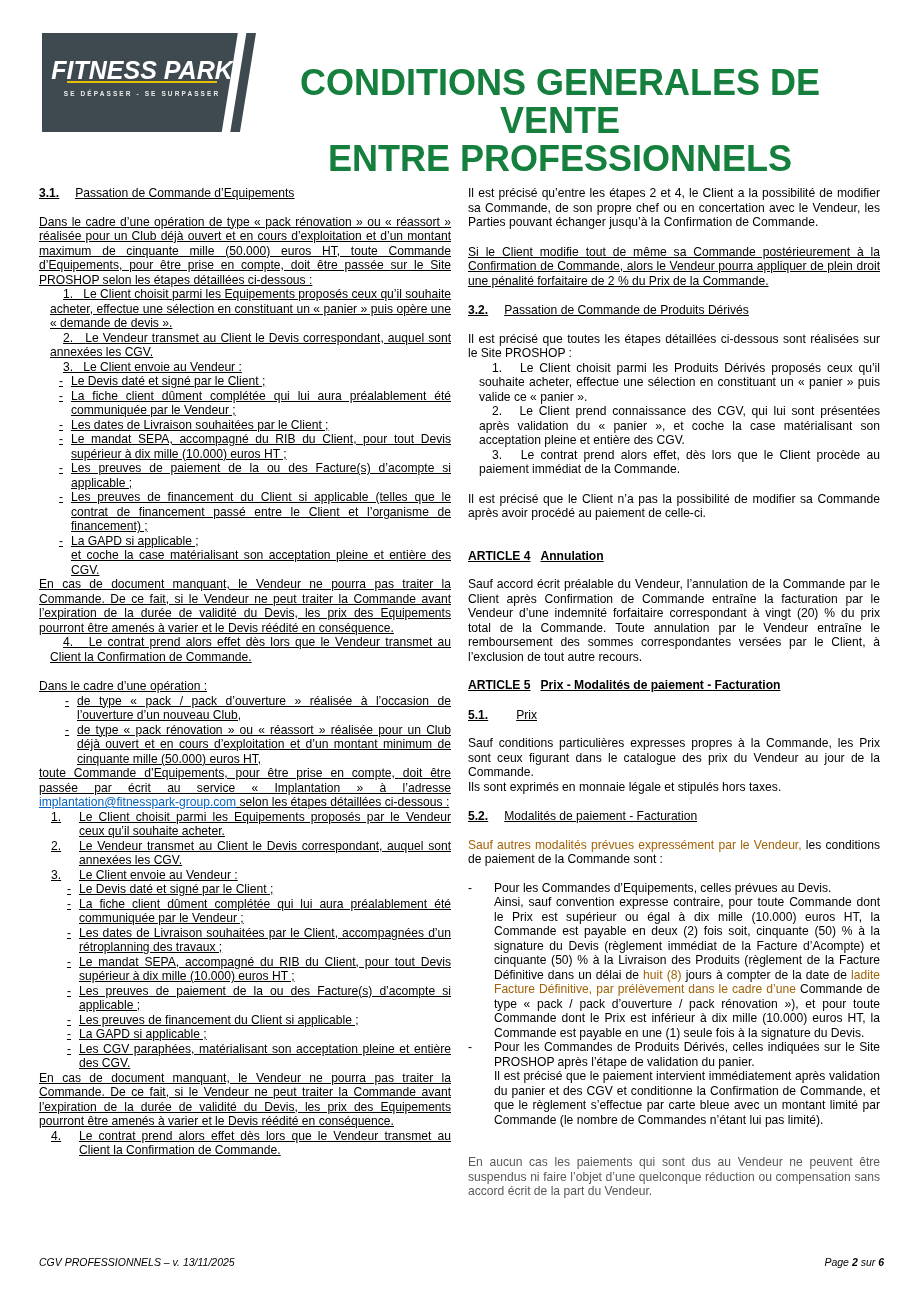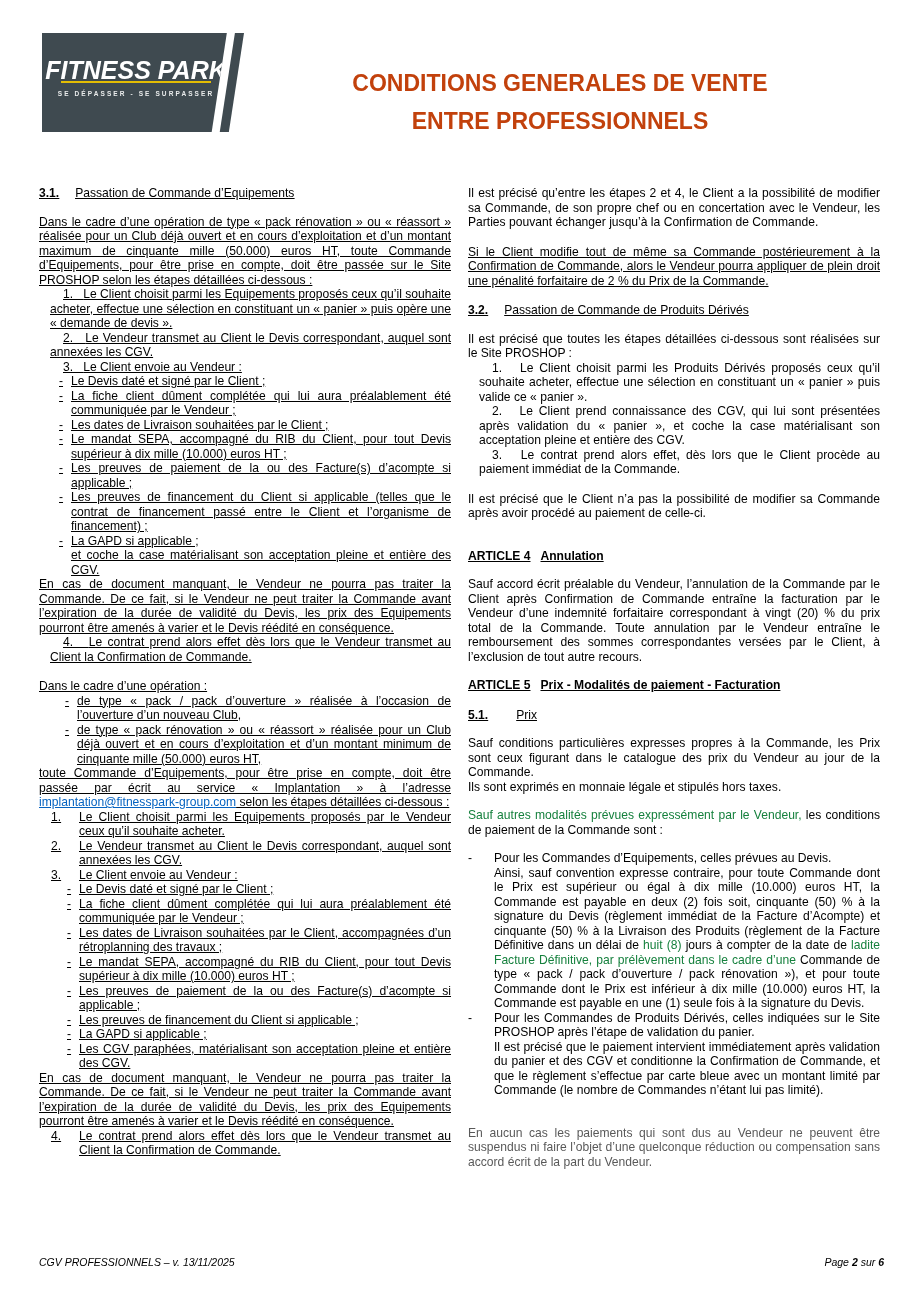--- a/index.html
+++ b/index.html
@@ -2,49 +2,49 @@
 <html><head>
 <meta charset="utf-8">
 <style>
   html,body{margin:0;padding:0;}
   body{
     width:918px;height:1291px;position:relative;background:#ffffff;
     font-family:"Liberation Sans",sans-serif;font-size:12.1px;line-height:14.5px;color:#000;
     overflow:hidden;
   }
   
-  .logo{position:absolute;left:42px;top:33px;width:202px;height:99px;}
+  .logo{position:absolute;left:42px;top:33px;width:202px;height:99px;padding-left:12px;}
   .logo-main{
     position:absolute;left:0;top:0;width:100%;height:100%;background:#3F4A50;
     clip-path:polygon(0 0,91.5% 0,84% 100%,0 100%);
     display:flex;flex-direction:column;align-items:center;justify-content:center;
     padding-right:14px;box-sizing:border-box;
   }
   .logo-slash{
     position:absolute;left:0;top:0;width:100%;height:100%;background:#3F4A50;
     clip-path:polygon(95.5% 0,100% 0,92.5% 100%,88% 100%);
   }
   .logo-word{font-size:25px;font-weight:bold;font-style:italic;color:#fff;white-space:nowrap;}
   .logo-rule{width:150px;height:2.5px;background:#E4BD04;margin:3px 0 4px;}
   .logo-tag{font-size:6.5px;font-weight:bold;color:#E9EBEB;letter-spacing:2.1px;white-space:nowrap;}
   
   .title{
     position:absolute;left:270px;top:64px;width:580px;margin:0;
-    text-align:center;font-size:23px;line-height:38px;font-weight:bold;color:#c2410c;
+    text-align:center;font-size:36px;line-height:38px;font-weight:bold;color:#15803d;
   }
   
   .col{position:absolute;top:186px;width:412px;}
   #col-left{left:39px;text-decoration:underline;}
   #col-right{left:468px;}
   .blk{margin:0;}
   .p,.numA,.cont,.bd{text-align:justify;}
   .h{text-align:left;white-space:nowrap;}
   .b{font-weight:bold;}
   .u{text-decoration:underline;}
-  .g1{color:#15803d;}
+  .g1{color:#a16207;}
   .g2{color:#595959;}
   .link{color:#0563C1;text-decoration:underline;cursor:pointer;}
   .numA{padding-left:11px;text-indent:13px;}
   .mkA{white-space:pre;}
   .numB,.dashA,.dashB,.dashC,.dashD{display:flex;}
   .mk{flex:0 0 auto;}
   .bd{flex:1 1 auto;}
   .numB{padding-left:12px;}  .numB .mk{width:28px;}
   .dashA{padding-left:20px;} .dashA .mk{width:12px;}
   .dashB{padding-left:26px;} .dashB .mk{width:12px;}
@@ -178,20 +178,21 @@
     <div class="blk numA"><span class="mkA">1.&nbsp;&nbsp;&nbsp;</span><span>Le Client choisit parmi les Produits Dérivés proposés ceux qu’il souhaite acheter, effectue une sélection en constituant un « panier » puis valide ce « panier ».</span></div>
     <div class="blk numA"><span class="mkA">2.&nbsp;&nbsp;&nbsp;</span><span>Le Client prend connaissance des CGV, qui lui sont présentées après validation du « panier », et coche la case matérialisant son acceptation pleine et entière des CGV.</span></div>
     <div class="blk numA"><span class="mkA">3.&nbsp;&nbsp;&nbsp;</span><span>Le contrat prend alors effet, dès lors que le Client procède au paiement immédiat de la Commande.</span></div>
     <div class="blk p" style="margin-top: 15px;"><span>Il est précisé que le Client n’a pas la possibilité de modifier sa Commande après avoir procédé au paiement de celle-ci.</span></div>
     <div class="blk h" style="margin-top: 28px;"><span class="b u" style="margin-right: 10px;">ARTICLE 4</span><span class="b u">Annulation</span></div>
     <div class="blk p" style="margin-top: 14px;"><span>Sauf accord écrit préalable du Vendeur, l’annulation de la Commande par le Client après Confirmation de Commande entraîne la facturation par le Vendeur d’une indemnité forfaitaire correspondant à vingt (20) % du prix total de la Commande. Toute annulation par le Vendeur entraîne le remboursement des sommes correspondantes versées par le Client, à l’exclusion de tout autre recours.</span></div>
     <div class="blk h" style="margin-top: 14px;"><span class="b u" style="margin-right: 10px;">ARTICLE 5</span><span class="b u">Prix - Modalités de paiement - Facturation</span></div>
     <div class="blk h" style="margin-top: 15px;"><span class="b u" style="margin-right: 28px;">5.1.</span><span class="u">Prix</span></div>
     <div class="blk p" style="margin-top: 14px;"><span>Sauf conditions particulières expresses propres à la Commande, les Prix sont ceux figurant dans le catalogue des prix du Vendeur au jour de la Commande.</span></div>
     <div class="blk p"><span>Ils sont exprimés en monnaie légale et stipulés hors taxes.</span></div>
+    <div class="blk h" style="margin-top: 15px;"><span class="b u" style="margin-right: 16px;">5.2.</span><span class="u">Modalités de paiement - Facturation</span></div>
     <div class="blk p" style="margin-top: 14px;"><span class="g1">Sauf autres modalités prévues expressément par le Vendeur, </span><span>les conditions de paiement de la Commande sont :</span></div>
     <div class="blk dashD" style="margin-top: 14px;">
       <span class="mk">-</span>
       <div class="bd"><span>Pour les Commandes d’Equipements, celles prévues au Devis.</span><br><span>Ainsi, sauf convention expresse contraire, pour toute Commande dont le Prix est supérieur ou égal à dix mille (10.000) euros HT, la Commande est payable en deux (2) fois soit, cinquante (50) % à la signature du Devis (règlement immédiat de la Facture d’Acompte) et cinquante (50) % à la Livraison des Produits (règlement de la Facture Définitive dans un délai de </span><span class="g1">huit (8)</span><span> jours à compter de la date de </span><span class="g1">ladite Facture Définitive, par prélèvement dans le cadre d’une </span><span>Commande de type « pack / pack d’ouverture / pack rénovation »), et pour toute Commande dont le Prix est inférieur à dix mille (10.000) euros HT, la Commande est payable en une (1) seule fois à la signature du Devis.</span></div>
     </div>
     <div class="blk dashD">
       <span class="mk">-</span>
       <div class="bd"><span>Pour les Commandes de Produits Dérivés, celles indiquées sur le Site PROSHOP après l’étape de validation du panier.</span><br><span>Il est précisé que le paiement intervient immédiatement après validation du panier et des CGV et conditionne la Confirmation de Commande, et que le règlement s’effectue par carte bleue avec un montant limité par Commande (le nombre de Commandes n’étant lui pas limité).</span></div>
     </div>
     <div class="blk p" style="margin-top: 28px;"><span class="g2">En aucun cas les paiements qui sont dus au Vendeur ne peuvent être suspendus ni faire l’objet d’une quelconque réduction ou compensation sans accord écrit de la part du Vendeur.</span></div>

